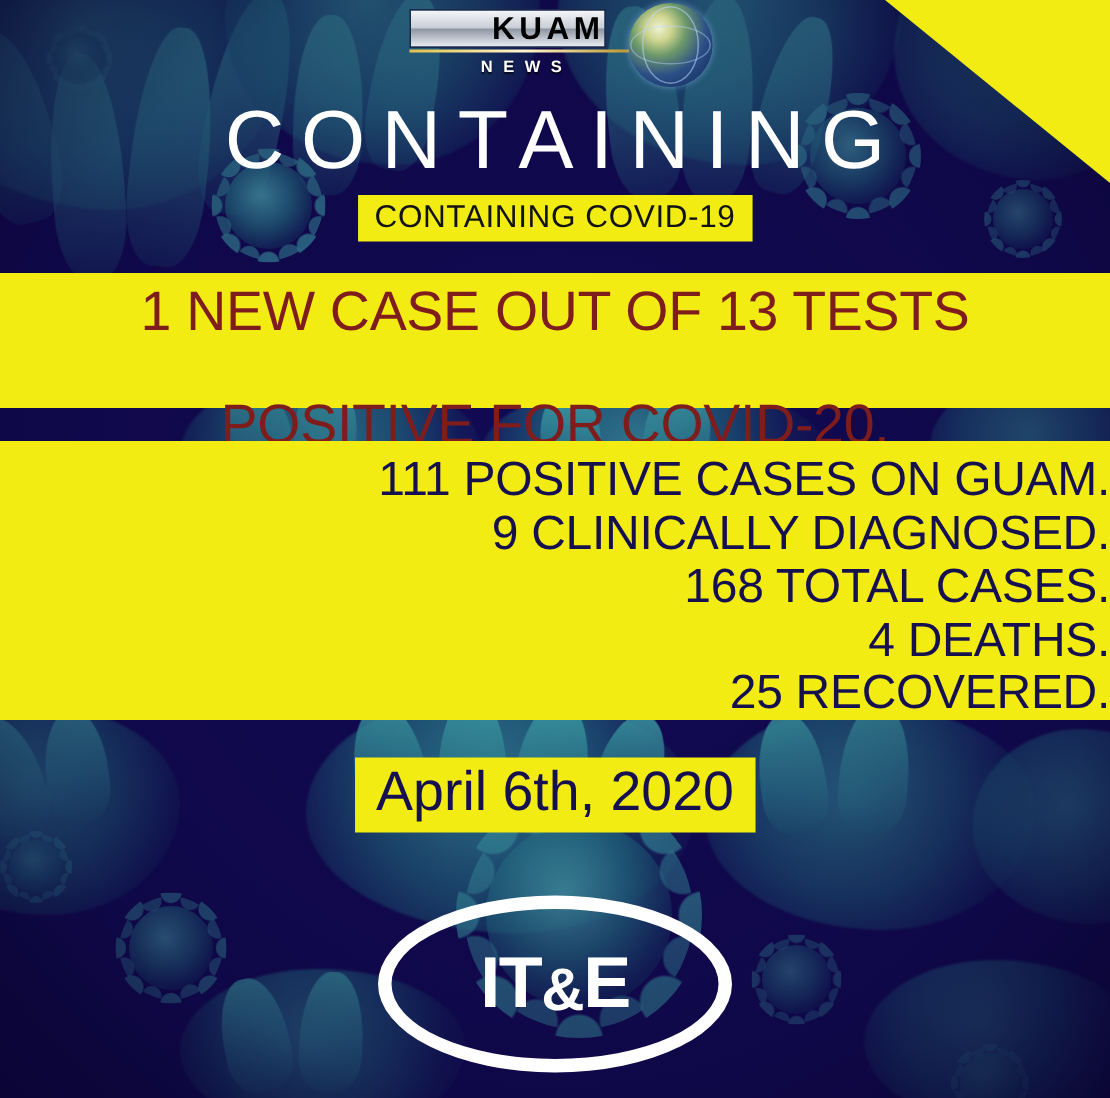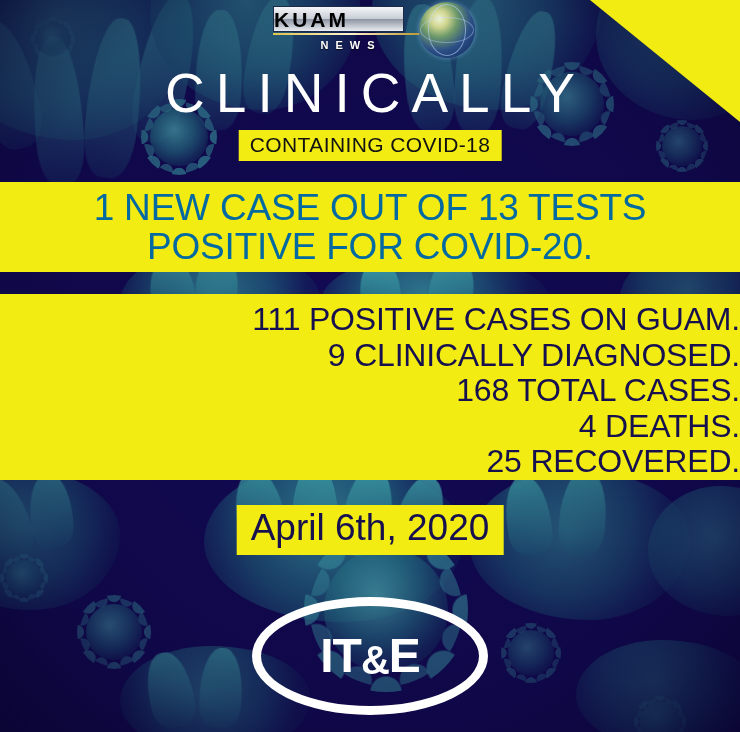--- a/index.html
+++ b/index.html
@@ -70,21 +70,21 @@
   .kuam-logo {
     position:absolute; top:2px; left:50%;
     transform:translateX(-50%);
     width:206px; height:54px;
   }
   .kuam-bar {
     position:absolute; top:4px; left:6px;
     width:131px; height:26px;
     background:linear-gradient(180deg,#f4f6f8 0%,#c9ced6 48%,#8f97a4 52%,#e9ecf1 100%);
     border:1px solid #1b2a4a;
-    display:flex; align-items:center; justify-content:flex-start;
+    display:flex; align-items:center; justify-content:flex-end;
   }
   .kuam-bar span {
     font-family:"Liberation Sans", sans-serif;
     font-weight:bold; font-size:21px; color:#000;
     letter-spacing:3px; line-height:1;
   }
   .kuam-rule {
     position:absolute; top:31px; left:6px;
     width:152px; height:2px;
     background:linear-gradient(90deg,#e2c14a,#fff6cf,#b98f1f);
@@ -143,26 +143,27 @@
 
   
   .headline-band {
     position:absolute; top:182px; left:0;
     width:100%; height:90px;
     background:var(--yellow,#f2ec12);
     display:flex; flex-direction:column;
     align-items:center; justify-content:center;
   }
   .headline-band .line {
-    color:#0369a1;
+    color:#7f1d1d;
     font-size:37px;
     font-weight:300;
     line-height:1.06;
     letter-spacing:-.2px;
     white-space:nowrap;
+    margin-top:36px;
   }
 
   
   .stats-band {
     position:absolute; top:294px; left:0;
     width:100%; height:186px;
     background:var(--yellow,#f2ec12);
     padding:8px 0 0 118px;
   }
   .stats-band .stat-line {
@@ -272,23 +273,23 @@
     <div class="kuam-bar">
       <span>KUAM</span>
     </div>
     <div class="kuam-rule"></div>
     <div class="kuam-news">
       <span>NEWS</span>
     </div>
     <div class="kuam-globe"></div>
   </div>
 
-  <div class="coronavirus-title">CLINICALLY</div>
-
-  <div class="subtitle-badge">CONTAINING COVID-18</div>
+  <div class="coronavirus-title">CONTAINING</div>
+
+  <div class="subtitle-badge">CONTAINING COVID-19</div>
 
   <div class="headline-band">
     <div class="line">1 NEW CASE OUT OF 13 TESTS</div>
     <div class="line">POSITIVE FOR COVID-20.</div>
   </div>
 
   <div class="stats-band">
     <div class="stat-line">111 POSITIVE CASES ON GUAM.</div>
     <div class="stat-line">9 CLINICALLY DIAGNOSED.</div>
     <div class="stat-line">168 TOTAL CASES.</div>

